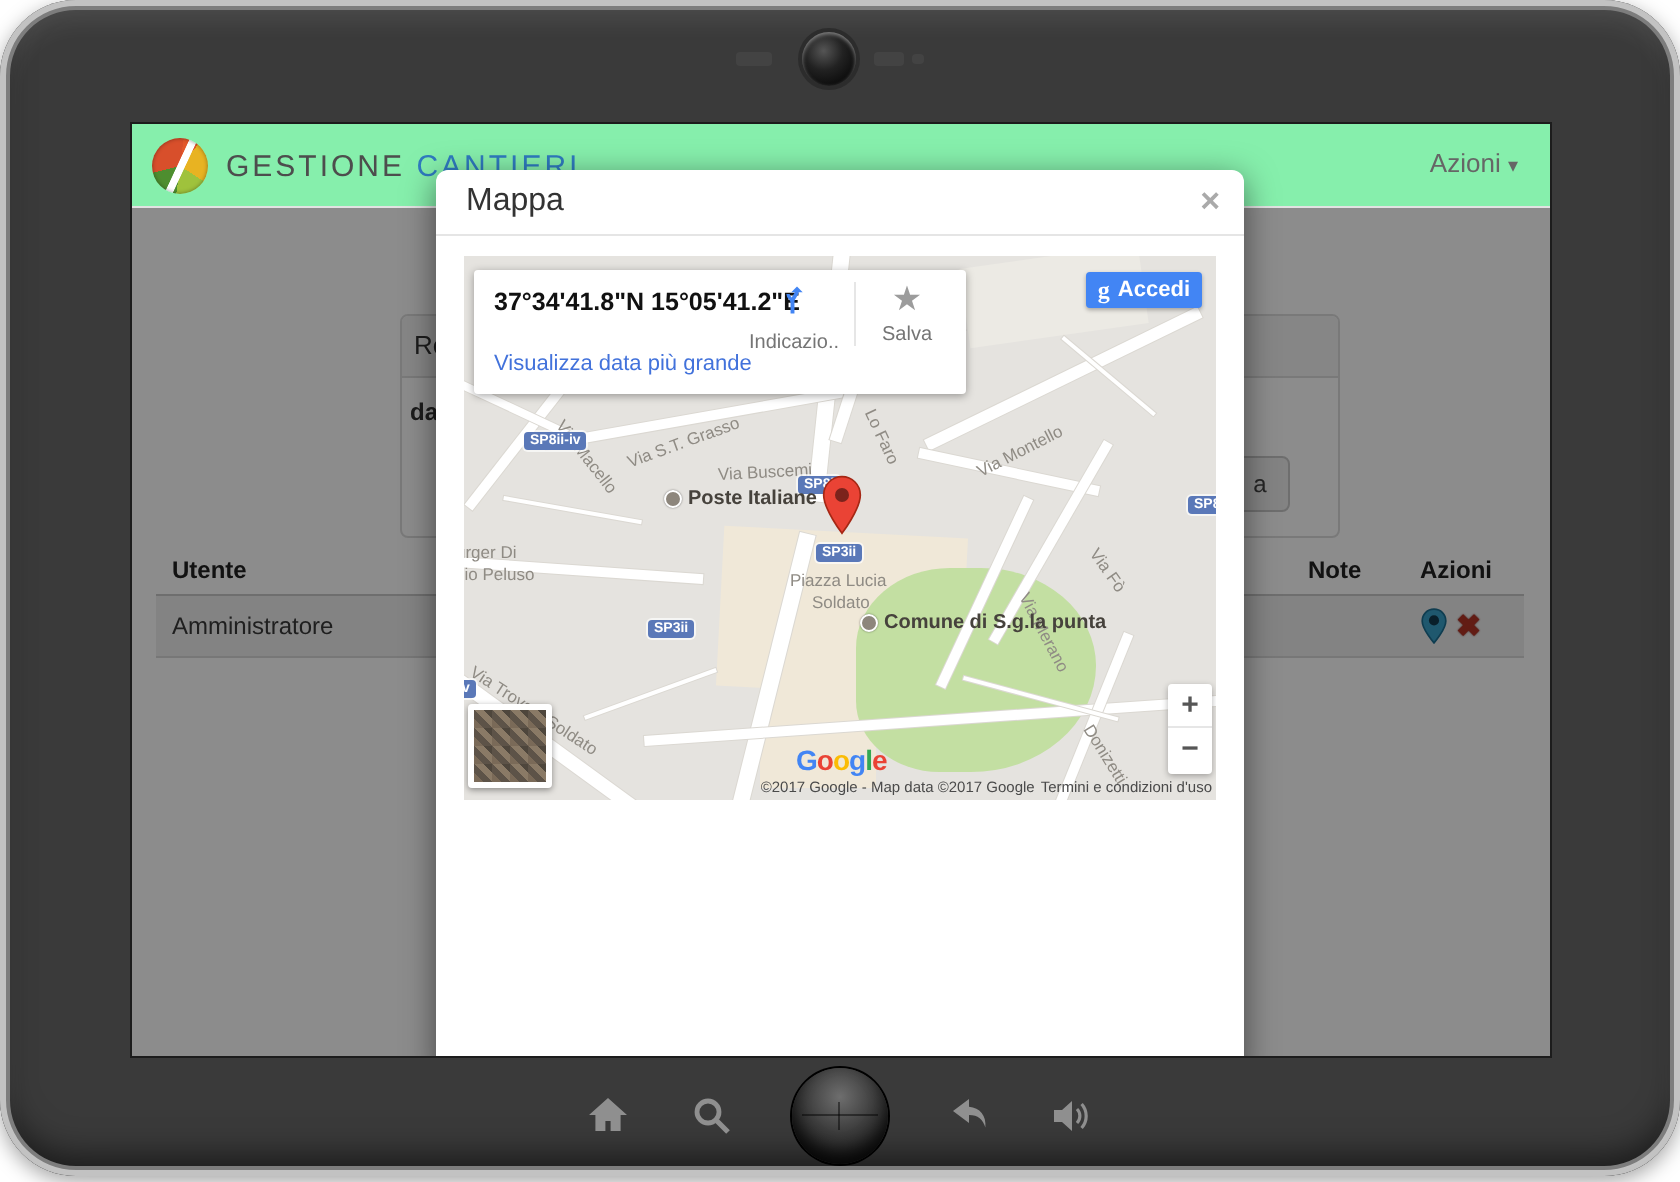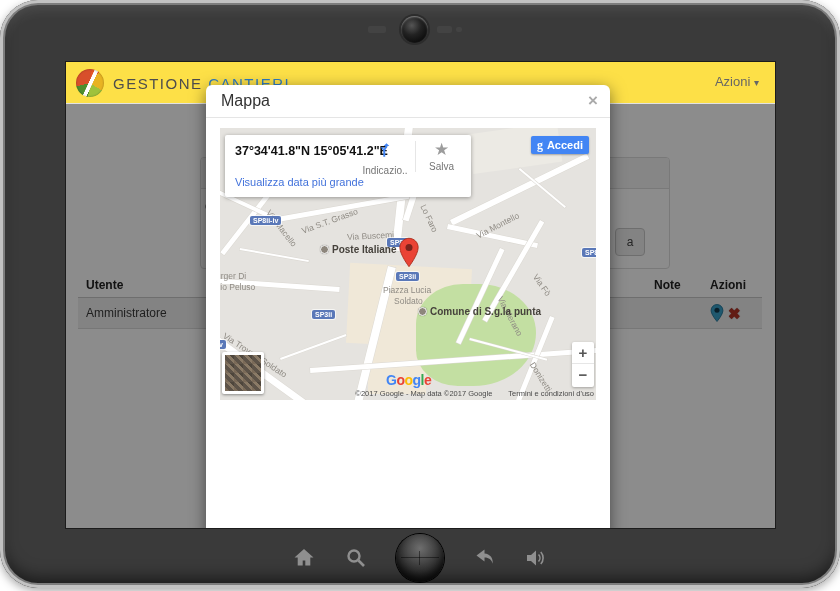--- a/index.html
+++ b/index.html
@@ -22,21 +22,21 @@
   .bottom-nav { position:absolute; left:292px; top:534px; width:256px; height:48px; display:flex; align-items:center; justify-content:space-between; }
   .nav-ic { width:24px; height:24px; display:block; }
   .trackball { width:48px; height:48px; border-radius:50%; position:relative;
     background:radial-gradient(circle at 50% 30%, #6e6e6e 0%, #3a3a3a 45%, #141414 85%); box-shadow:0 0 0 1px #000, inset 0 -6px 8px rgba(0,0,0,.7); }
   .trackball::after { content:""; position:absolute; left:10%; top:48%; width:80%; height:0; border-top:1px solid rgba(0,0,0,.45); }
   .trackball::before { content:""; position:absolute; left:48%; top:36%; width:0; height:28%; border-left:1px solid rgba(0,0,0,.45); }
 
   
   .screen { position:absolute; left:66px; top:62px; width:709px; height:466px; background:#fff; overflow:hidden; box-shadow:0 0 0 1px #1c1c1c; }
 
-  .navbar { position:absolute; left:0; top:0; width:100%; height:42px; background:#fde047; border-bottom:1px solid #e2e2e2; }
+  .navbar { position:absolute; left:0; top:0; width:100%; height:42px; background:#86efac; border-bottom:1px solid #e2e2e2; }
   .brand { position:absolute; left:10px; top:7px; display:flex; align-items:center; gap:9px; }
   .logo { width:28px; height:28px; border-radius:50%;
     background:
       linear-gradient(115deg, transparent 46%, #ffffff 47%, #ffffff 56%, transparent 57%),
       conic-gradient(from -50deg, #d84f2b 0 16%, #e2572b 16% 25%, #e8b322 25% 48%, #9fc23c 48% 66%, #4e8e2f 66% 85%, #d84f2b 85%);
     box-shadow:inset 0 0 2px rgba(0,0,0,.4); }
   .brand-text { font-size:15px; letter-spacing:1.5px; color:#4d4d4d; }
   .brand-text b { font-weight:400; color:#2f7bbf; }
   .nav-actions { position:absolute; right:16px; top:12px; font-size:13px; color:#666; cursor:pointer; }
   .nav-actions .caret { font-size:10px; color:#666; }
@@ -53,21 +53,21 @@
   .tbl { position:absolute; left:12px; top:169px; width:684px; border-collapse:collapse; }
   .tbl th { text-align:left; font-size:12px; color:#222; font-weight:bold; padding:5px 8px; border-bottom:1px solid #c9c9c9; }
   .tbl td { font-size:12px; color:#3a3a3a; padding:6px 8px; background:#efefef; border-bottom:1px solid #d9d9d9; }
   .tbl .c1 { width:568px; } .tbl .c2 { width:56px; } .tbl .c3 { width:60px; }
   .row-actions { display:flex; align-items:center; gap:4px; }
   .x-icon { color:#b23326; font-size:15px; font-weight:bold; text-shadow:0 0 1px #7a1f15; line-height:1; }
 
   .backdrop { position:absolute; inset:0; background:rgba(0,0,0,0.45); z-index:5; }
 
   
-  .modal { position:absolute; left:140px; top:23px; width:404px; height:454px; background:#fff; border-radius:6px; z-index:10;
+  .modal { position:absolute; left:152px; top:23px; width:404px; height:454px; background:#fff; border-radius:6px; z-index:10;
     box-shadow:0 4px 16px rgba(0,0,0,.5); }
   .modal-h { height:33px; border-bottom:1px solid #e5e5e5; padding:7px 15px 0; font-size:16px; color:#333; position:relative; }
   .modal-x { position:absolute; right:12px; top:6px; font-size:17px; color:#aaa; font-weight:bold; cursor:pointer; }
   .modal-b { padding:10px 14px; }
   .modal-f { border-top:1px solid #e5e5e5; padding:8px 14px; text-align:right; }
   .btn-chiudi { display:inline-block; background:#fff; border:1px solid #ccc; border-radius:4px; padding:6px 13px; font-size:13px; color:#333; cursor:pointer; }
 
   
   .map { position:relative; width:376px; height:272px; background:#e5e3df; overflow:hidden; }
   .road { position:absolute; background:#fff; transform-origin:left top; box-shadow:0 0 0 0.5px #dbd8d2; }
@@ -103,21 +103,21 @@
     box-shadow:0 1px 3px rgba(0,0,0,.3); z-index:8; }
   .zoomctl div { height:22px; text-align:center; font-size:15px; font-weight:bold; color:#565656; line-height:22px; cursor:pointer; }
   .zoomctl .zi { border-bottom:1px solid #e6e6e6; }
 
   .sv-thumb { position:absolute; left:2px; top:224px; width:42px; height:42px; background:#fff; border-radius:2px; padding:3px;
     box-shadow:0 1px 3px rgba(0,0,0,.4); z-index:8; cursor:pointer; }
   .sv-thumb .img { width:36px; height:36px;
     background:linear-gradient(45deg,#7a6a58 25%,#5d5348 25% 50%,#8a7a66 50% 75%,#4e463c 75%); background-size:9px 9px; }
 
   .glogo { position:absolute; left:166px; top:244px; font-size:14px; font-weight:bold; letter-spacing:-0.5px; z-index:8; }
-  .attrib { position:absolute; right:2px; bottom:2px; display:flex; gap:16px; font-size:7.5px; color:#4a4a4a; z-index:8; }
+  .attrib { position:absolute; right:2px; bottom:2px; display:flex; gap:3px; font-size:7.5px; color:#4a4a4a; z-index:8; }
 </style>
 </head>
 <body>
 
 <div class="tablet">
   <div class="side-btn b1"></div>
   <div class="side-btn b2"></div>
   <div class="camera"></div>
   <div class="bezel-mark m1"></div>
   <div class="bezel-mark m2"></div>

